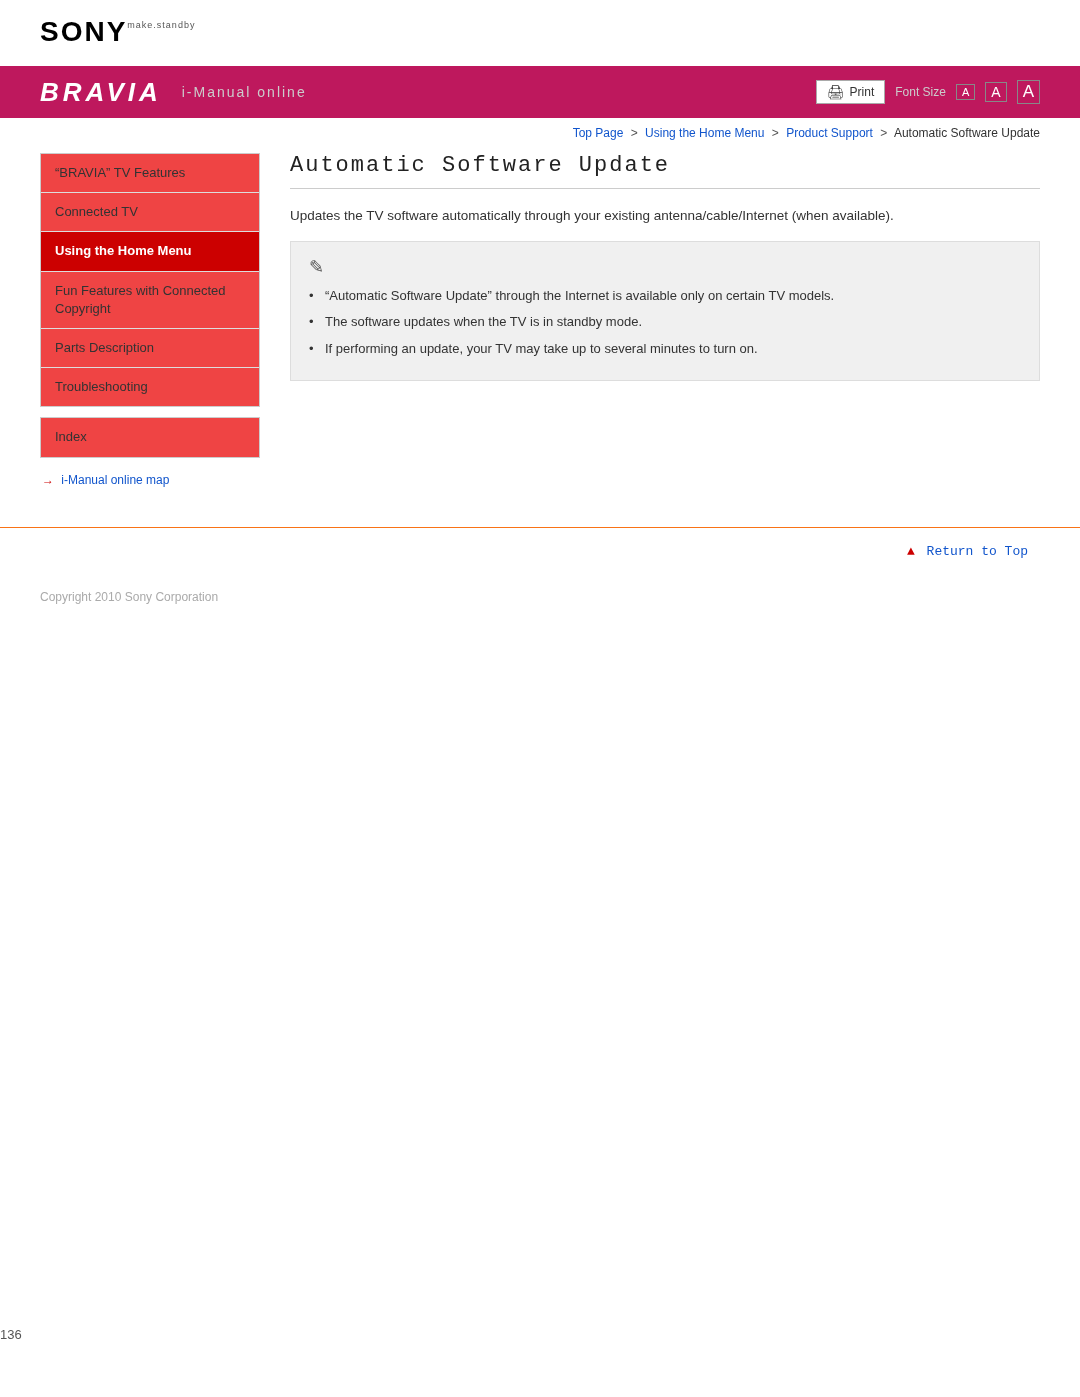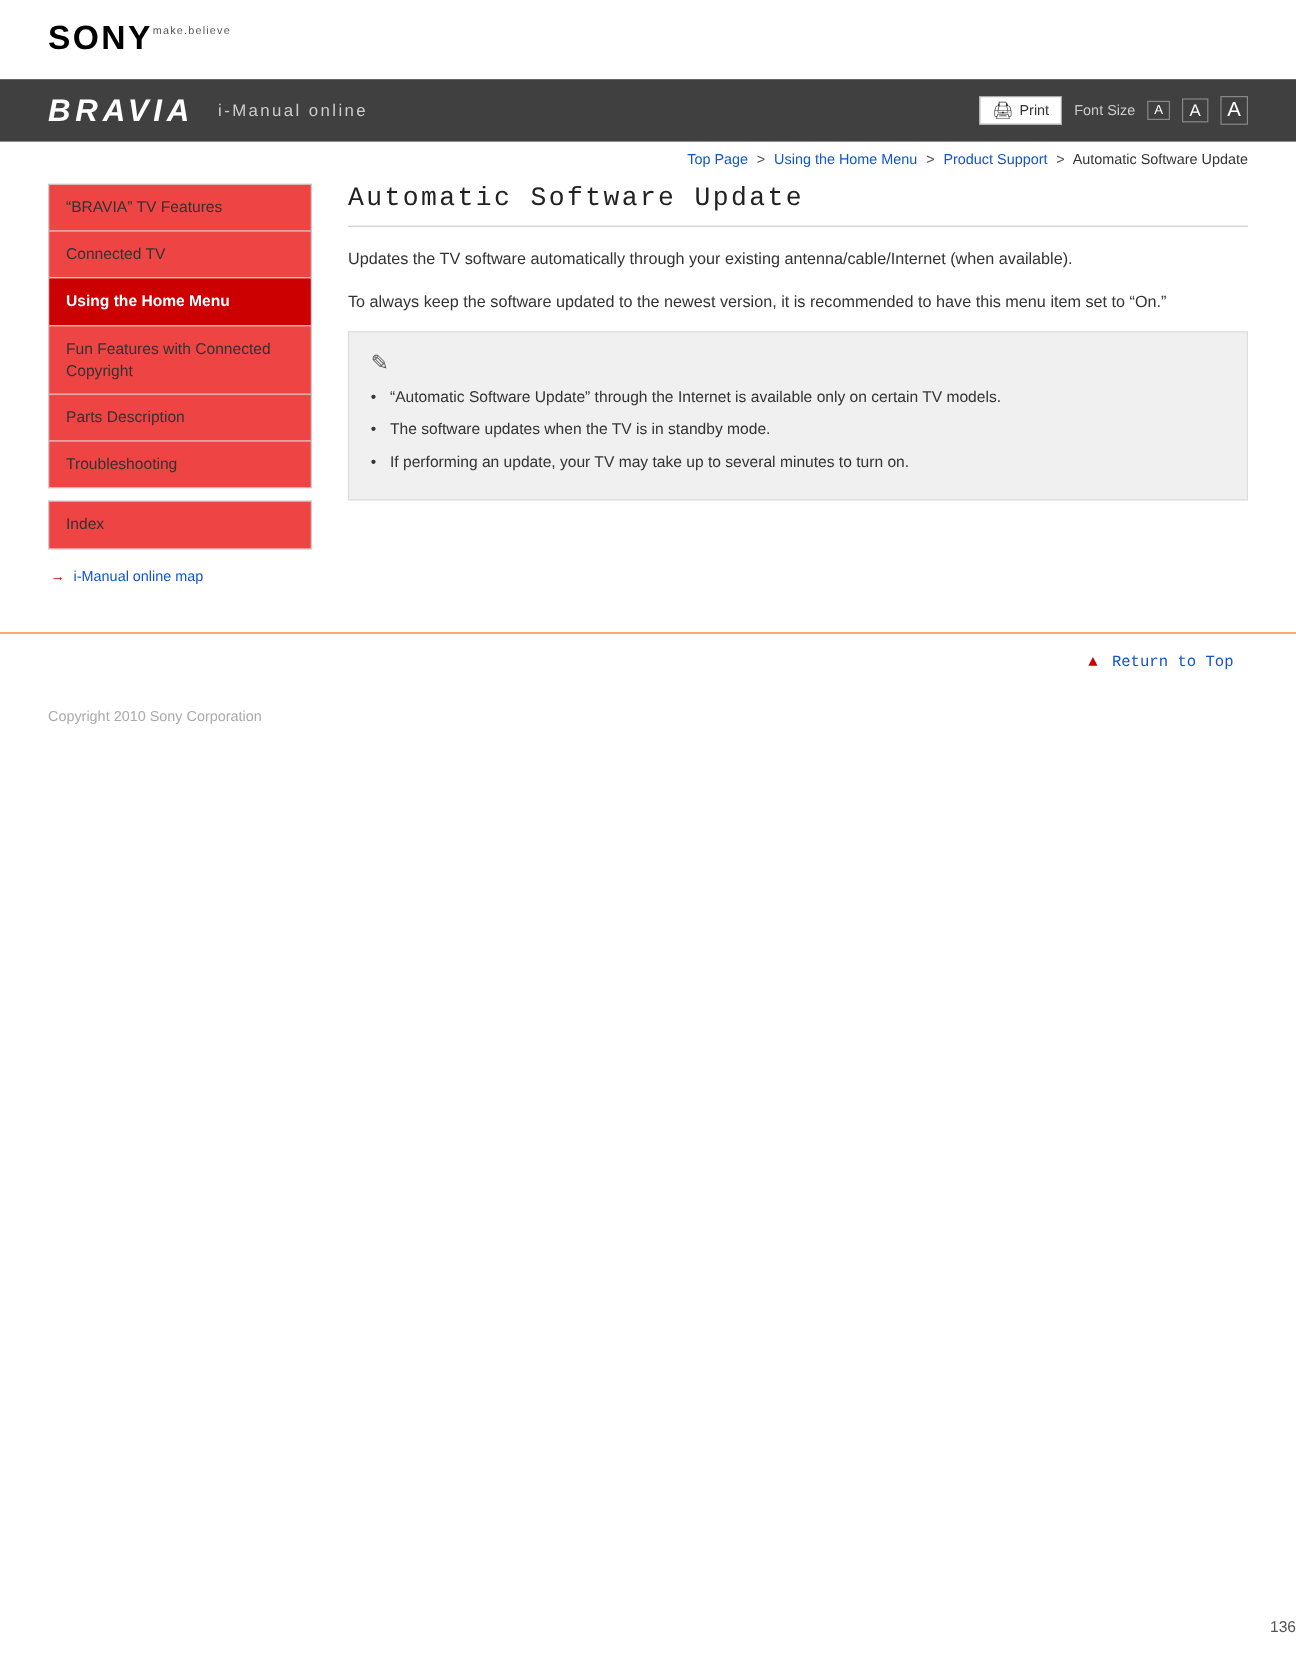--- a/index.html
+++ b/index.html
@@ -32,21 +32,21 @@
     }
     .make-believe {
       font-size: 9px;
       letter-spacing: 1px;
       color: #555;
       margin-top: 2px;
     }
 
     
     .bravia-banner {
-      background: #404040;
+      background: #be185d;
       display: flex;
       align-items: center;
       justify-content: space-between;
       padding: 0 40px;
       height: 52px;
       margin-top: 10px;
     }
     .bravia-left {
       display: flex;
       align-items: center;
@@ -247,36 +247,36 @@
 
     
     .footer {
       padding: 16px 40px;
       font-size: 12px;
       color: #aaaaaa;
     }
 
     
     .page-number {
-      text-align: right;
+      text-align: left;
       font-size: 13px;
       color: #555;
       padding: 10px 0;
       position: absolute;
-      bottom: 24px;
+      bottom: 45px;
       width: 100%;
     }
   </style>
 </head>
 <body>
 
 <div class="logo-area">
   <div class="sony-logo">
     <span class="sony-text">SONY</span>
-    <span class="make-believe">make.believe</span>
+    <span class="make-believe">make.standby</span>
   </div>
 </div>
 
 <div class="bravia-banner">
   <div class="bravia-left">
     <span class="bravia-logo">BRAVIA</span>
     <span class="bravia-subtitle">i-Manual online</span>
   </div>
   <div class="bravia-right">
     <button class="print-btn">
@@ -333,21 +333,20 @@
     <div class="sidebar-map-link">
       <span class="arrow-right">→</span>
       <a href="#">i-Manual online map</a>
     </div>
   </div>
 
   <div class="content-area">
     <h1 class="page-title">Automatic Software Update</h1>
 
     <p class="content-para">Updates the TV software automatically through your existing antenna/cable/Internet (when available).</p>
-    <p class="content-para">To always keep the software updated to the newest version, it is recommended to have this menu item set to “On.”</p>
 
     <div class="note-box">
       <div class="note-icon">✎</div>
       <ul class="note-list">
         <li>“Automatic Software Update” through the Internet is available only on certain TV models.</li>
         <li>The software updates when the TV is in standby mode.</li>
         <li>If performing an update, your TV may take up to several minutes to turn on.</li>
       </ul>
     </div>
   </div>

